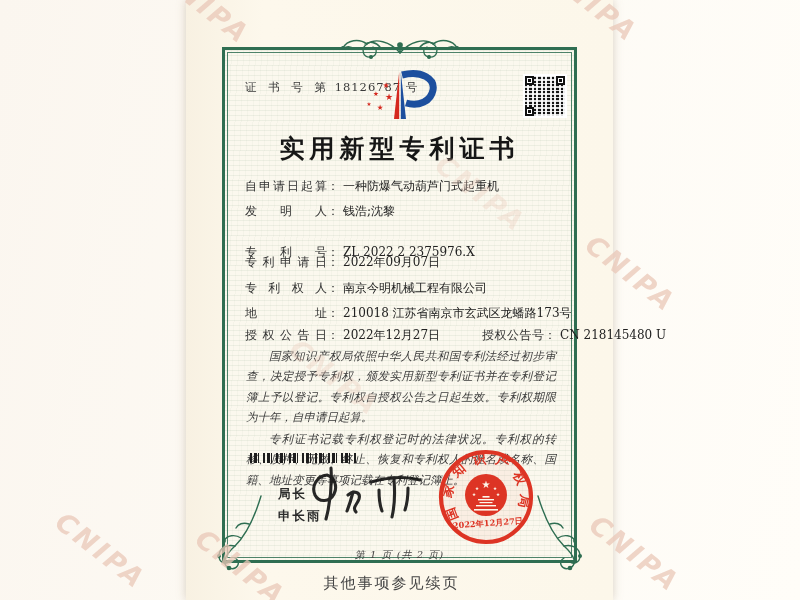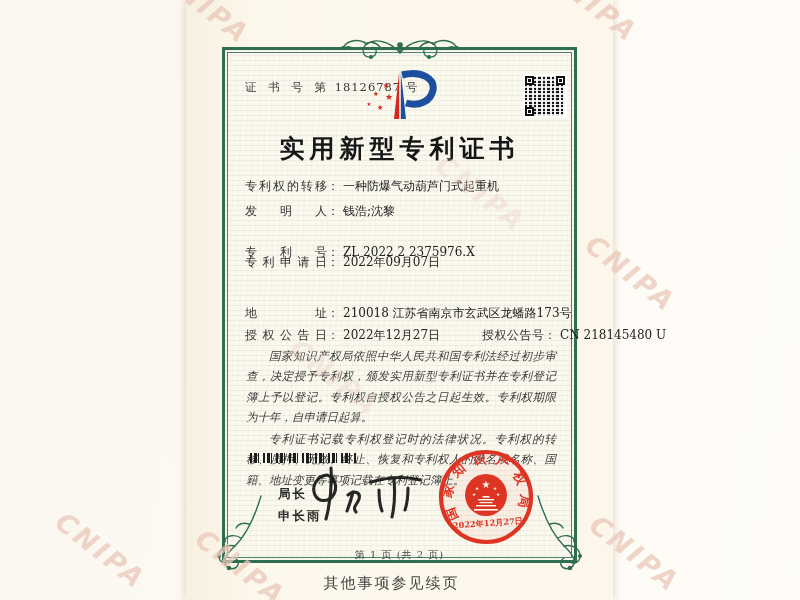--- a/index.html
+++ b/index.html
@@ -45,21 +45,21 @@
   .grant2{position:absolute;left:237px;top:0;white-space:nowrap;}
   .grant2 .flabel{width:62px;}
   .body-text{position:absolute;left:20px;top:295px;width:312px;font-size:11.5px;
              line-height:1.78;color:#3c3c3c;font-style:italic;text-align:justify;}
   .body-text p{margin:1px;text-indent:2em;}
   .barcode{position:absolute;left:25px;top:403px;width:107px;height:10px;
       background:repeating-linear-gradient(90deg,#1d1d1d 0 2px,rgba(0,0,0,0) 2px 4px,#1d1d1d 4px 7px,rgba(0,0,0,0) 7px 8px,#1d1d1d 8px 9px,rgba(0,0,0,0) 9px 13px);}
   .signer{position:absolute;left:25px;top:433px;font-size:12.5px;font-weight:bold;color:#2a2a2a;line-height:22px;letter-spacing:2px;margin-left:28px;}
   .signature{position:absolute;left:76px;top:412px;}
   .seal{position:absolute;left:211px;top:397px;}
-  .pagenum{position:absolute;left:0;top:498px;width:100%;text-align:center;font-size:10px;color:#444;letter-spacing:1px;}
+  .pagenum{position:absolute;left:0;top:498px;width:100%;text-align:center;font-size:10px;color:#444;letter-spacing:1px;font-style:italic;}
   .footer-note{position:absolute;left:28px;top:574px;width:355px;text-align:center;
                font-size:15px;color:#454545;letter-spacing:2px;}
   .ornament-top{position:absolute;left:50%;top:-17px;transform:translateX(-50%);}
   .corner{position:absolute;bottom:-12px;}
   .corner.left{left:-14px;}
   .corner.right{right:-14px;transform:scaleX(-1);}
   svg{display:block;}
 </style>
 </head>
 <body>
@@ -141,30 +141,33 @@
         <div class="qr-inner">
           <div class="finder f-tl"></div>
           <div class="finder f-tr"></div>
           <div class="finder f-bl"></div>
         </div>
       </div>
 
       <div class="title">实用新型专利证书</div>
 
       <div class="frow" style="top:128px">
-        <span class="flabel">专利权的转移</span><span class="fcolon">：</span><span class="fvalue">一种防爆气动葫芦门式起重机</span>
+        <span class="flabel">自申请日起算</span><span class="fcolon">：</span><span class="fvalue">一种防爆气动葫芦门式起重机</span>
       </div>
       <div class="frow" style="top:153px">
         <span class="flabel">发明人</span><span class="fcolon">：</span><span class="fvalue">钱浩;沈黎</span>
       </div>
       <div class="frow" style="top:194px">
         <span class="flabel">专利号</span><span class="fcolon">：</span><span class="fvalue">ZL 2022 2 2375976.X</span>
       </div>
       <div class="frow" style="top:204px">
         <span class="flabel">专利申请日</span><span class="fcolon">：</span><span class="fvalue">2022年09月07日</span>
+      </div>
+      <div class="frow" style="top:230px">
+        <span class="flabel">专利权人</span><span class="fcolon">：</span><span class="fvalue">南京今明机械工程有限公司</span>
       </div>
       <div class="frow" style="top:255px">
         <span class="flabel">地址</span><span class="fcolon">：</span><span class="fvalue">210018 江苏省南京市玄武区龙蟠路173号</span>
       </div>
       <div class="frow" style="top:277px">
         <span class="flabel">授权公告日</span><span class="fcolon">：</span><span class="fvalue">2022年12月27日</span>
         <span class="grant2">
           <span class="flabel">授权公告号</span><span class="fcolon">：</span><span class="fvalue">CN 218145480 U</span>
         </span>
       </div>

